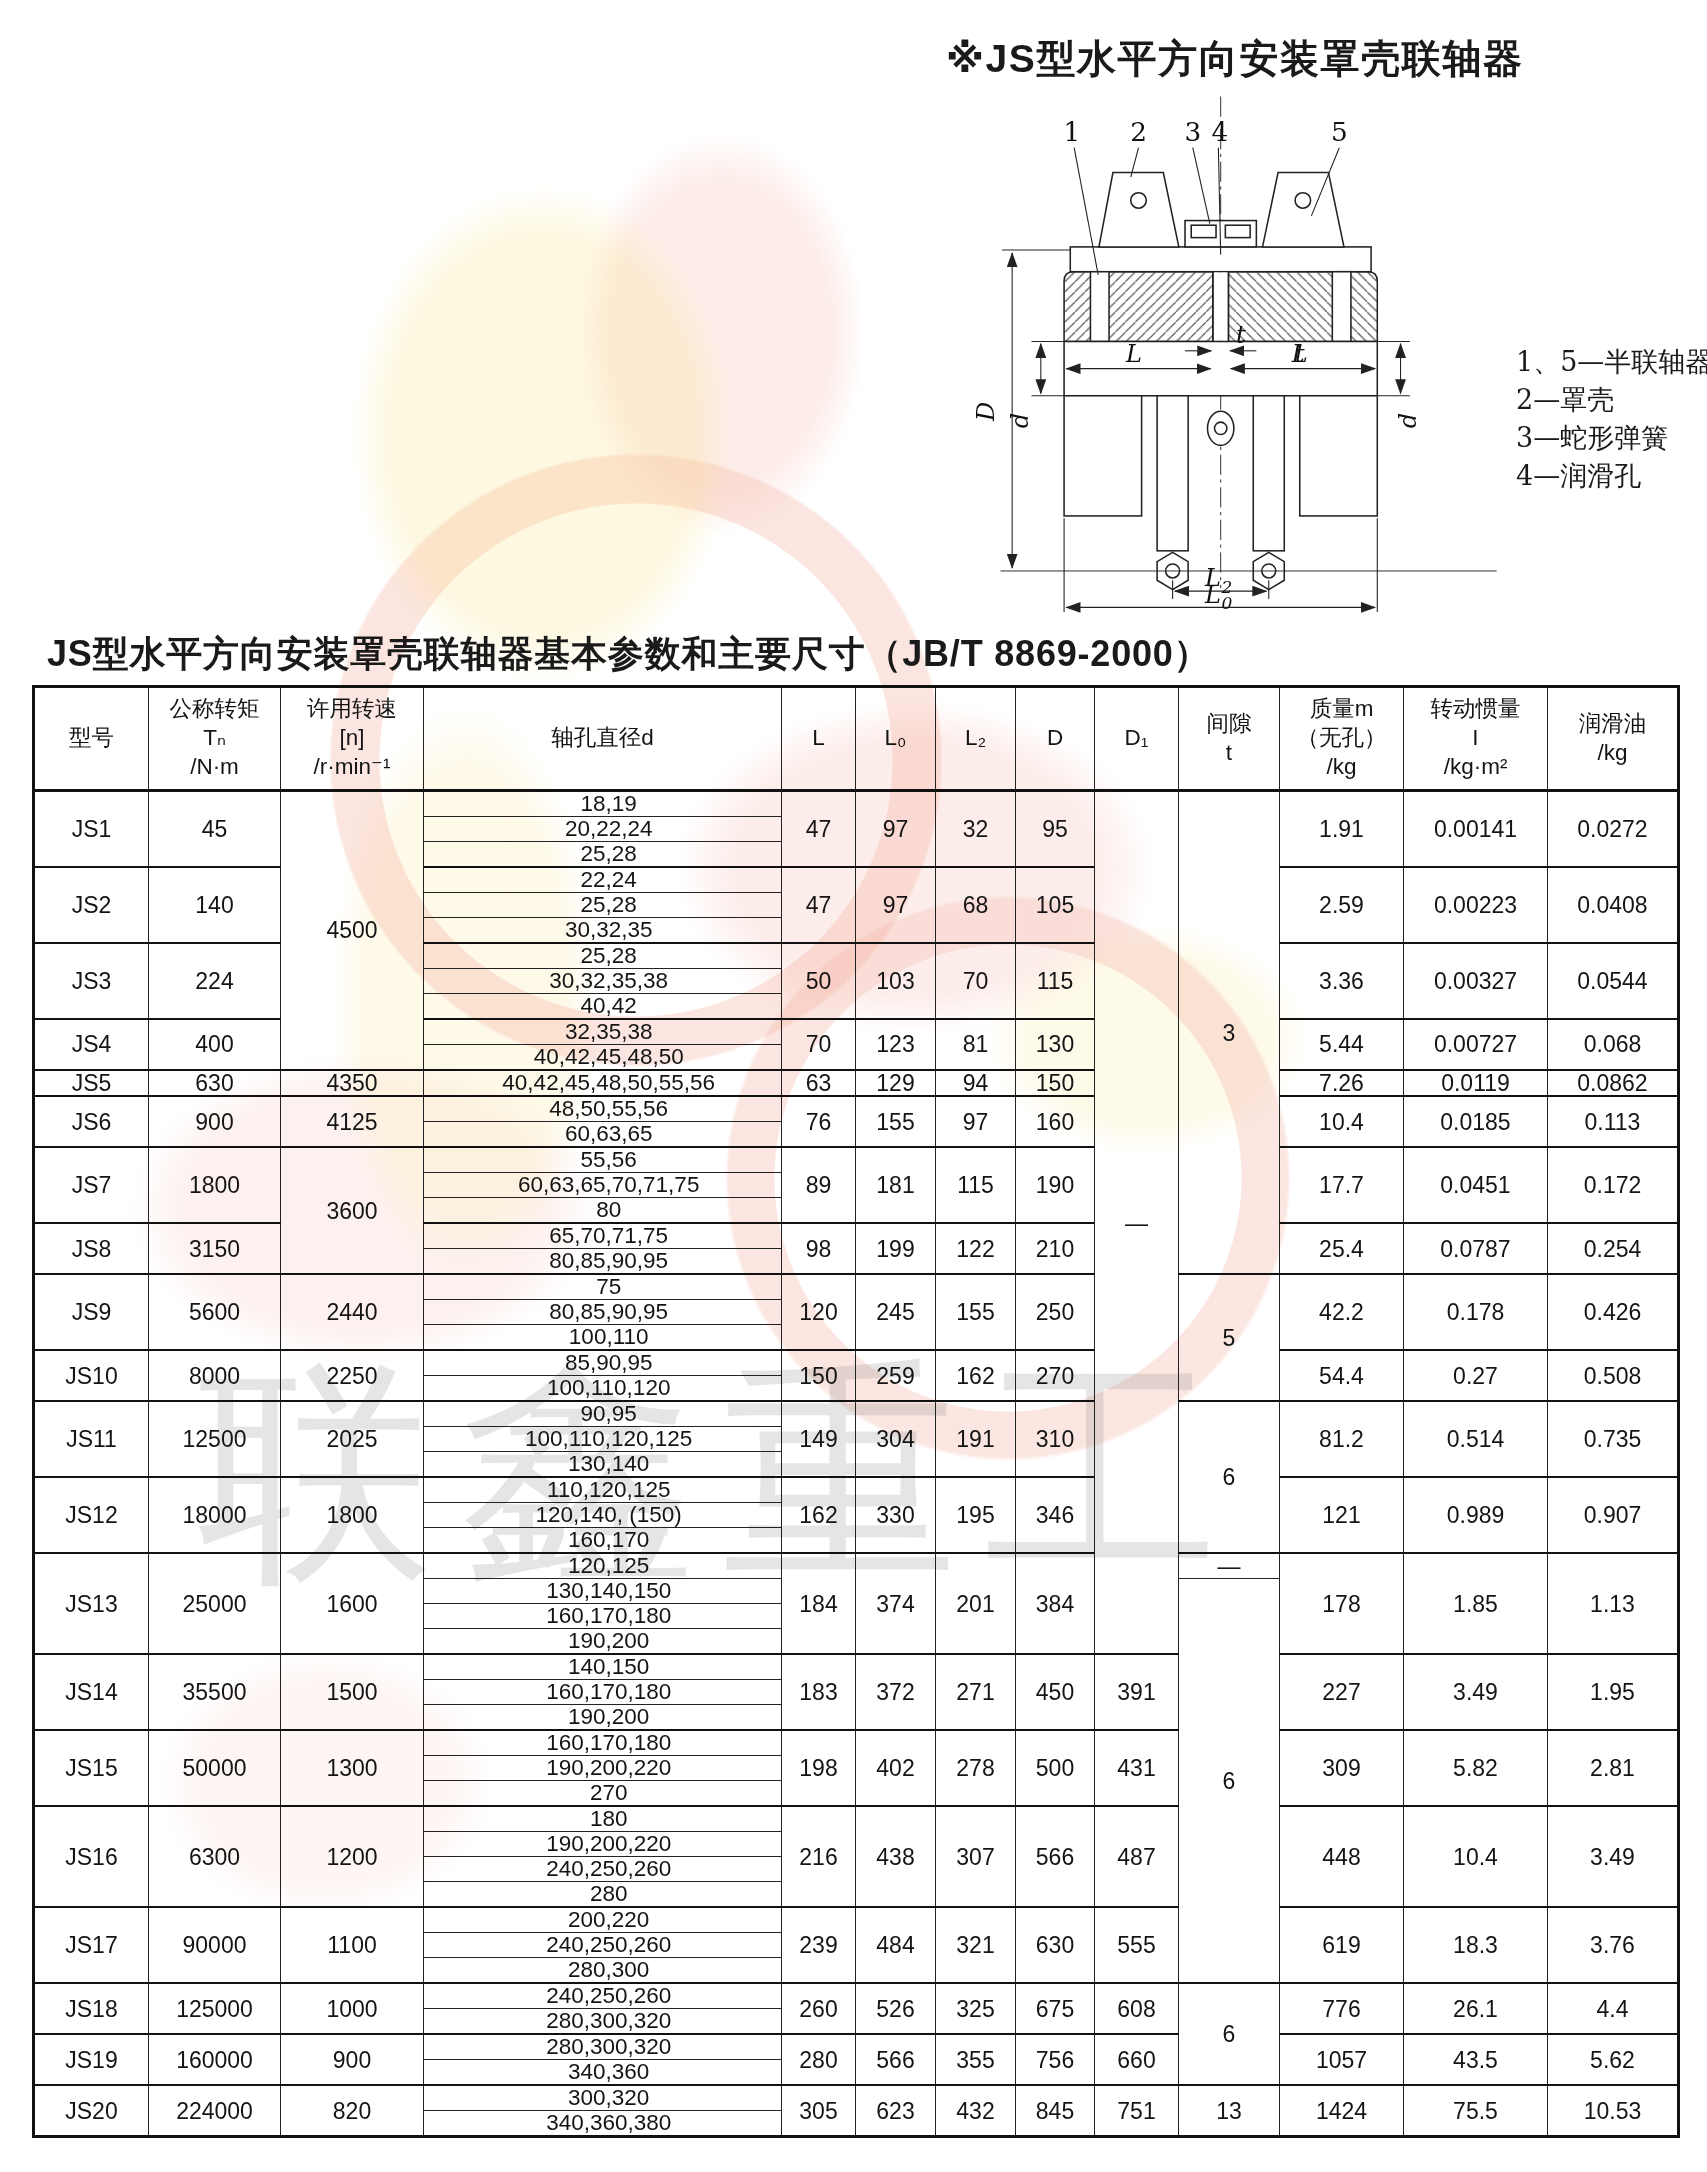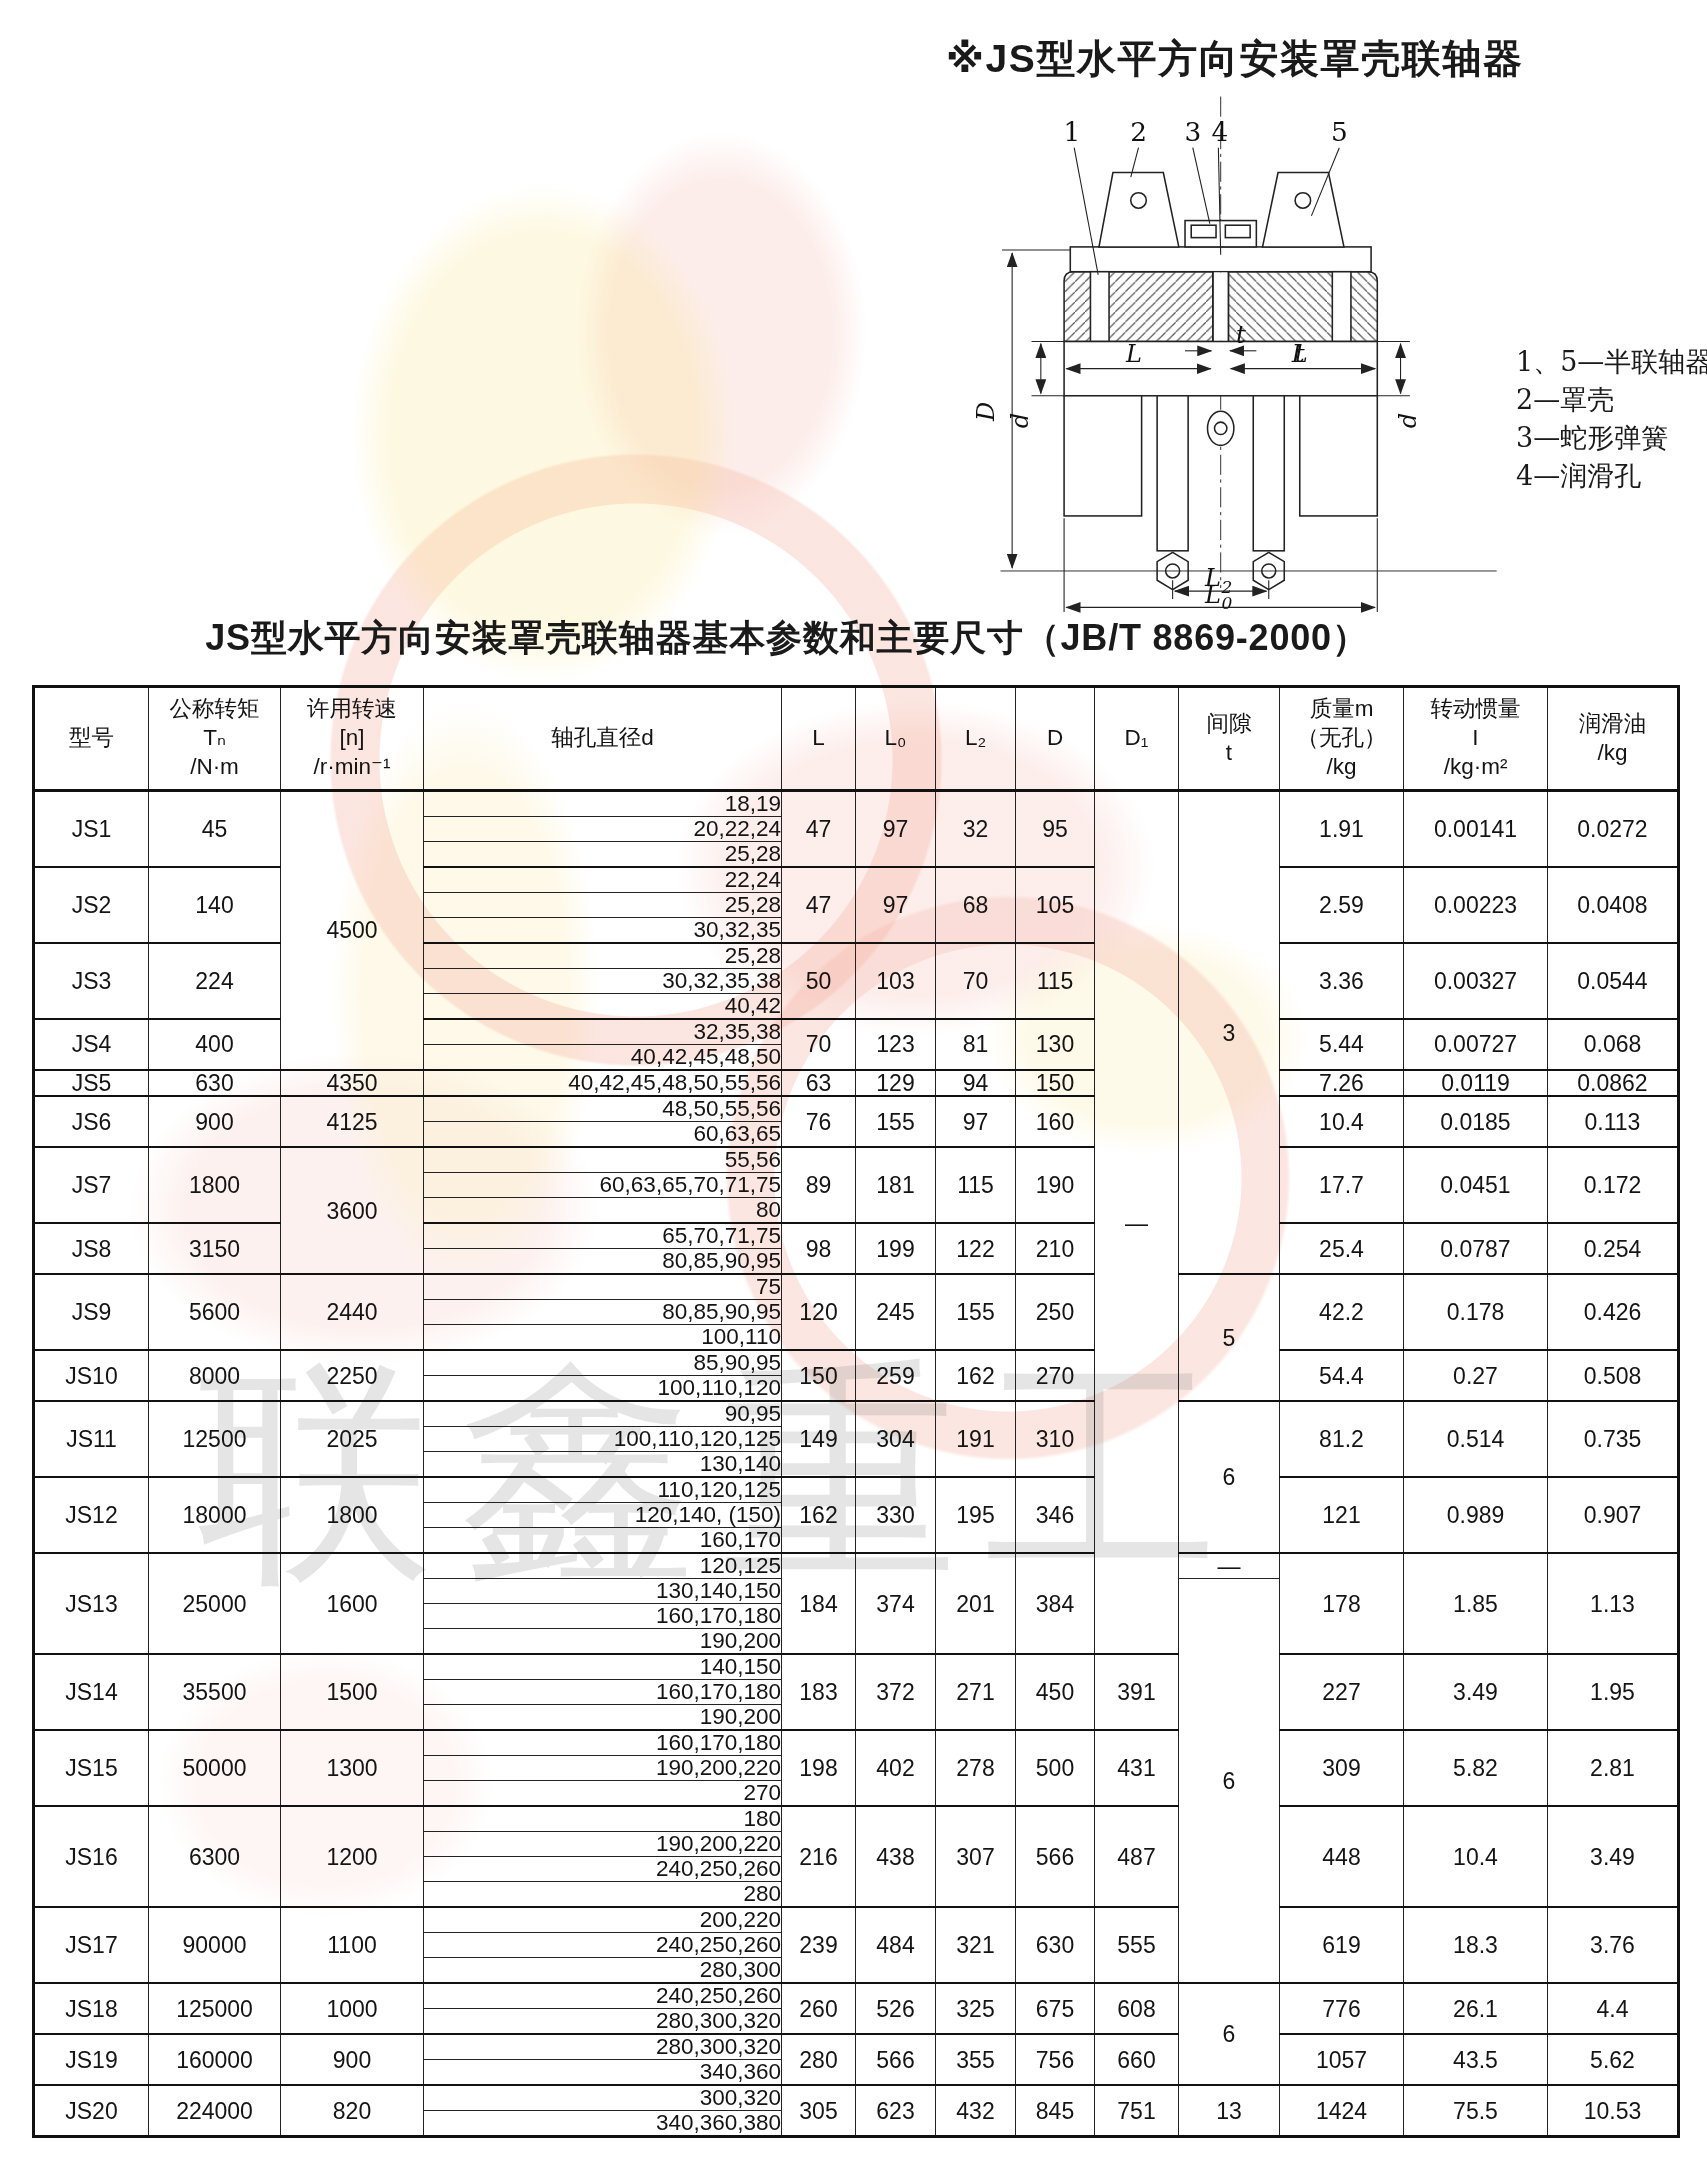--- a/index.html
+++ b/index.html
@@ -16,35 +16,35 @@
       radial-gradient(circle at 1008px 1178px, transparent 233px, rgba(243,176,160,0.32) 234px 279px, transparent 283px),
       radial-gradient(ellipse 326px 217px at 364px 1209px, rgba(247,210,202,0.30) 0 55%, transparent 72%),
       radial-gradient(ellipse 233px 186px at 326px 1783px, rgba(248,214,206,0.22) 0 55%, transparent 72%),
       radial-gradient(ellipse 217px 155px at 1147px 1039px, rgba(250,230,150,0.20) 0 55%, transparent 75%);}
   .wm-text{position:absolute;left:198px;top:1318px;font-size:236px;font-weight:normal;
     color:rgba(125,125,125,0.20);letter-spacing:26px;white-space:nowrap;pointer-events:none;
     font-family:"Liberation Sans","DejaVu Sans",sans-serif;}
   
   .top-title{position:absolute;left:930px;top:15.5px;margin:16px;font-size:39px;font-weight:bold;
     letter-spacing:1.6px;white-space:nowrap;}
-  .table-title{position:absolute;left:31px;top:614px;width:1512px;margin:0;text-align:center;
+  .table-title{position:absolute;left:31px;top:614px;width:1512px;margin:16px;
     font-size:36px;font-weight:bold;letter-spacing:0.8px;white-space:nowrap;}
   
   .diagram{position:absolute;left:954px;top:70px;width:752px;height:543px;}
   .legend{position:absolute;left:1516px;top:343px;font-family:"DejaVu Serif","Liberation Serif",serif;
     font-size:27px;line-height:38px;white-space:nowrap;}
   
   table.spec{position:absolute;left:32px;top:685px;width:1644px;border-collapse:collapse;
     table-layout:fixed;background:transparent;border:3.1px solid #111;}
   .spec th,.spec td{border:1.6px solid #222;text-align:center;vertical-align:middle;padding:0;
     font-family:"Liberation Sans","DejaVu Sans",sans-serif;color:#141414;}
   .spec th{height:101px;font-size:22.5px;font-weight:normal;line-height:1.28;white-space:pre-line;
     border-bottom:3.1px solid #111;}
   .spec td{height:24px;font-size:23px;line-height:1.05;}
-  .spec td.bore{text-align:right;padding-left:12.4px;font-size:22.5px;margin-top:43px;}
+  .spec td.bore{text-align:center;padding-left:12.4px;font-size:22.5px;margin-top:43px;}
   .spec tr.model-start td{border-top:2.3px solid #111;}
 </style>
 </head>
 <body>
 
 <div class="page">
 
   <div class="watermark"></div>
   <div class="wm-text">联鑫重工</div>
 

